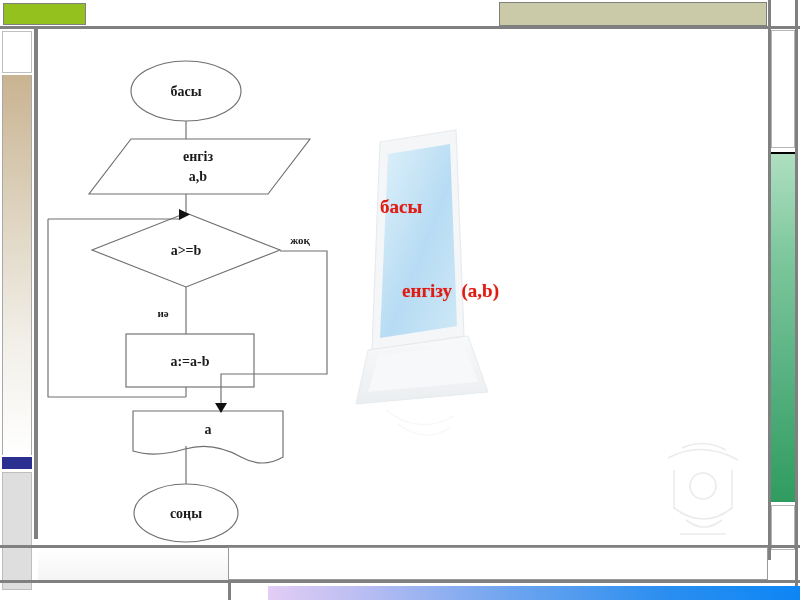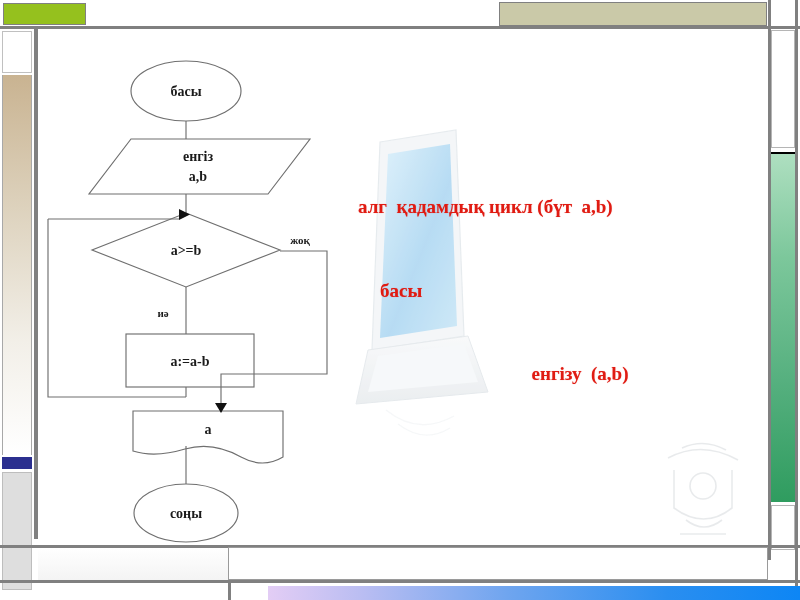--- a/index.html
+++ b/index.html
@@ -196,21 +196,21 @@
     color: #e01b12;
     font-family: "Liberation Serif", serif;
     font-weight: bold;
     font-size: 19px;
     line-height: 1.47;
     white-space: pre;
     text-shadow: 0 0 1px rgba(224,27,18,0.35);
   }
   .code .l { display: block; }
   .code .i1 { padding-left: 22px; }
-  .code .i2 { padding-left: 44px; text-align: center; }
+  .code .i2 { padding-left: 44px; }
 </style>
 </head>
 <body>
 
 <div id="slide">
 
   <div class="deco tl-green"></div>
   <div class="deco tl-white"></div>
   <div class="deco tr-khaki"></div>
   <div class="deco tr-sub"></div>
@@ -319,21 +319,20 @@
         <text x="148" y="489">соңы</text>
       </g>
 
       <g fill="#1b1b1b" font-family="Liberation Serif, serif" font-size="11" font-weight="bold">
         <text x="125" y="288" text-anchor="middle">иә</text>
         <text x="262" y="215" text-anchor="middle">жоқ</text>
       </g>
     </svg>
 
     <div class="code">
-      <span class="l">алг  қадамдық цикл (бүт  a,b)</span>
       <span class="l i1">басы</span>
       <span class="l i2">енгізу  (a,b)</span>
       
       
       
       
     </div>
 
   </div>
 </div>

